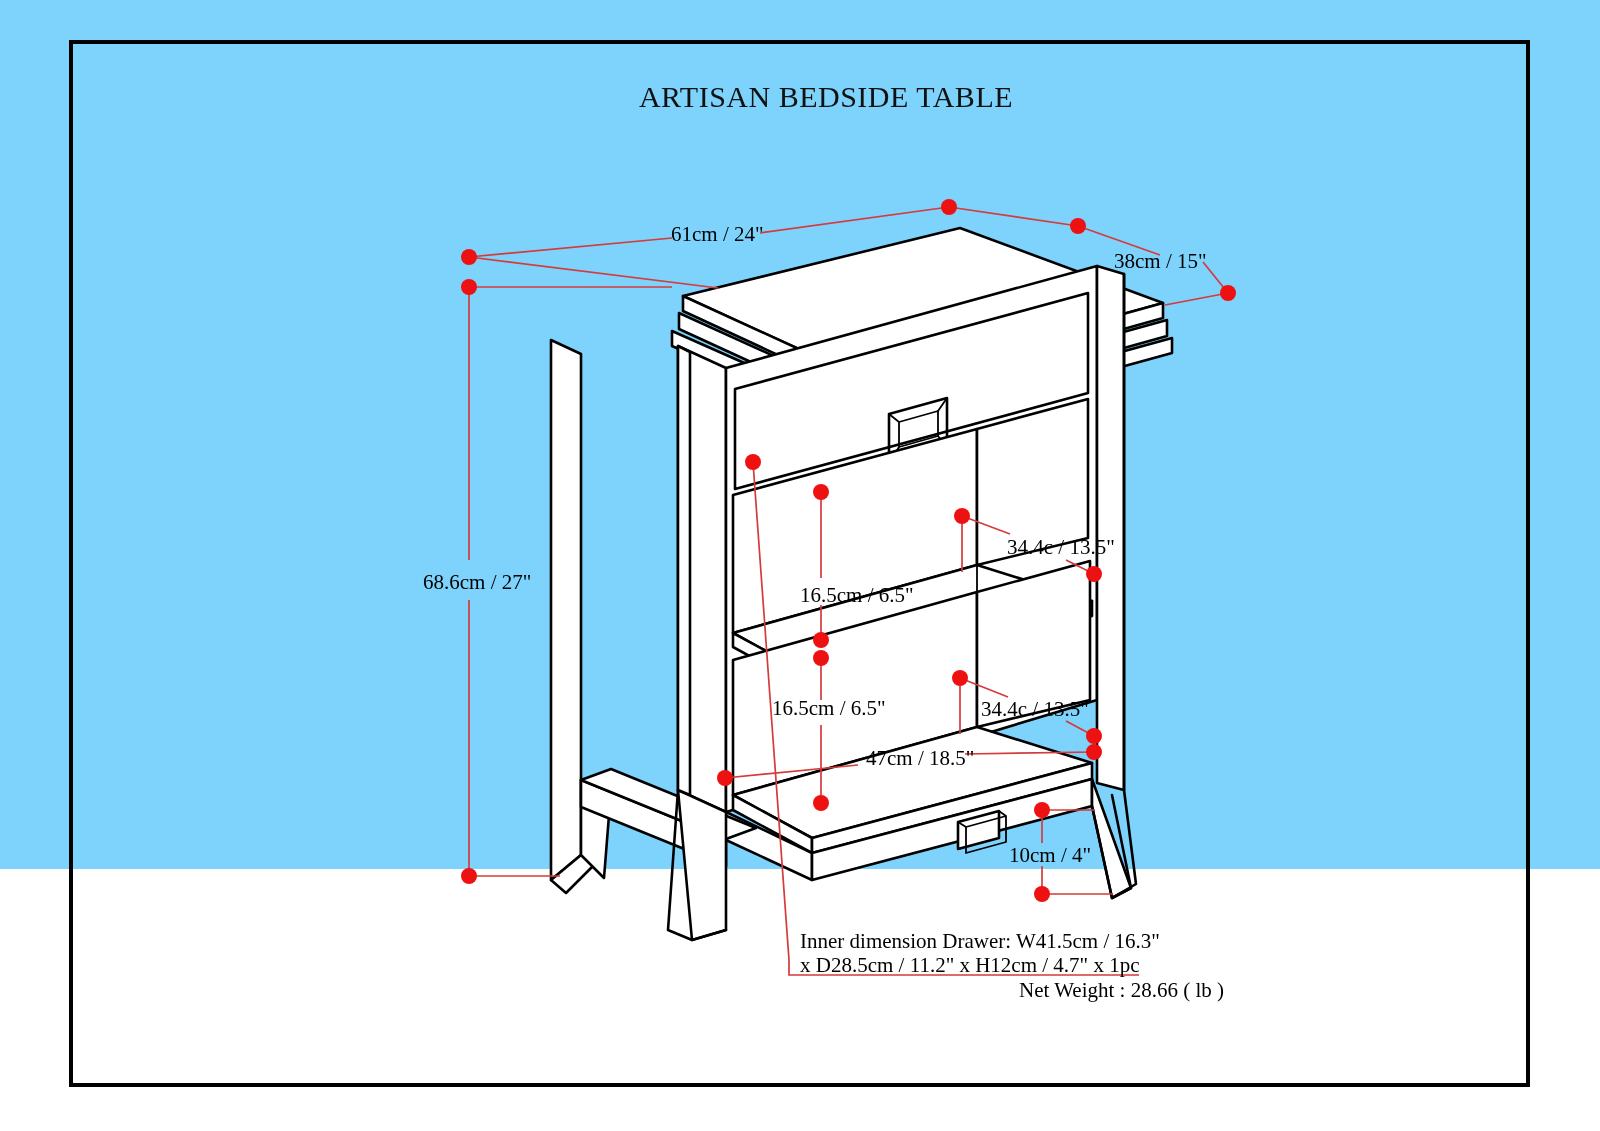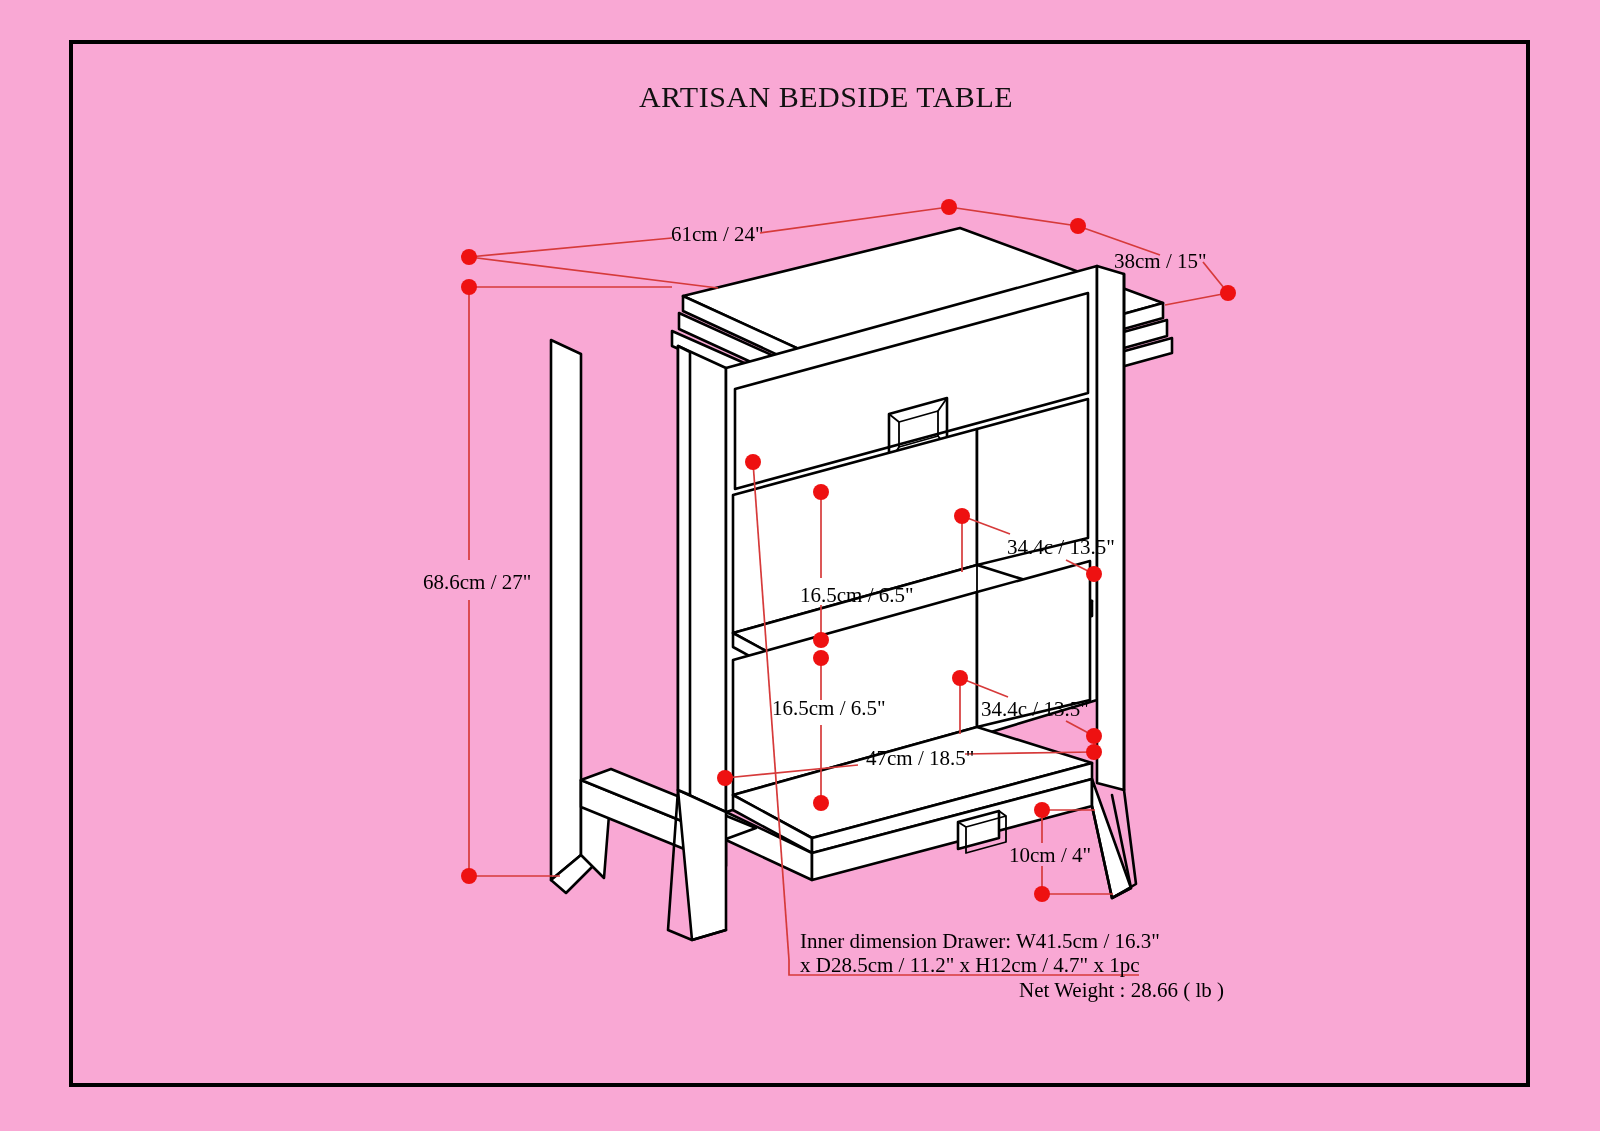--- a/index.html
+++ b/index.html
@@ -11,22 +11,22 @@
     width: 1600px;
     height: 1131px;
     font-family: "Liberation Serif", "DejaVu Serif", serif;
     overflow: hidden;
     position: relative;
   }
   #sheet {
     position: absolute;
     left: 0; top: 0;
     width: 1600px;
-    height: 1131px;
-    background: #f9a8d4;
+    height: 869px;
+    background: #7dd3fc;
   }
   #drawing {
     display: block;
     width: 1600px;
     height: 1131px;
   }
   .ttl {
     font-family: "Liberation Serif", "DejaVu Serif", serif;
     font-size: 30px;
     fill: #111111;

